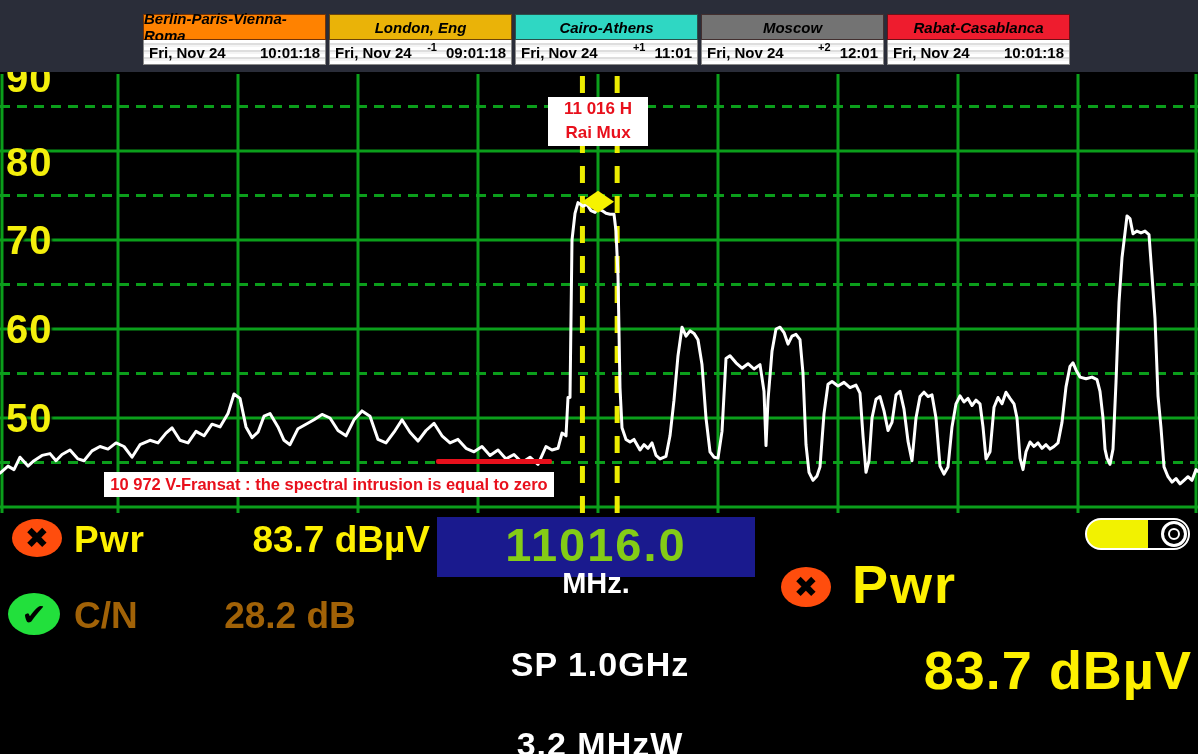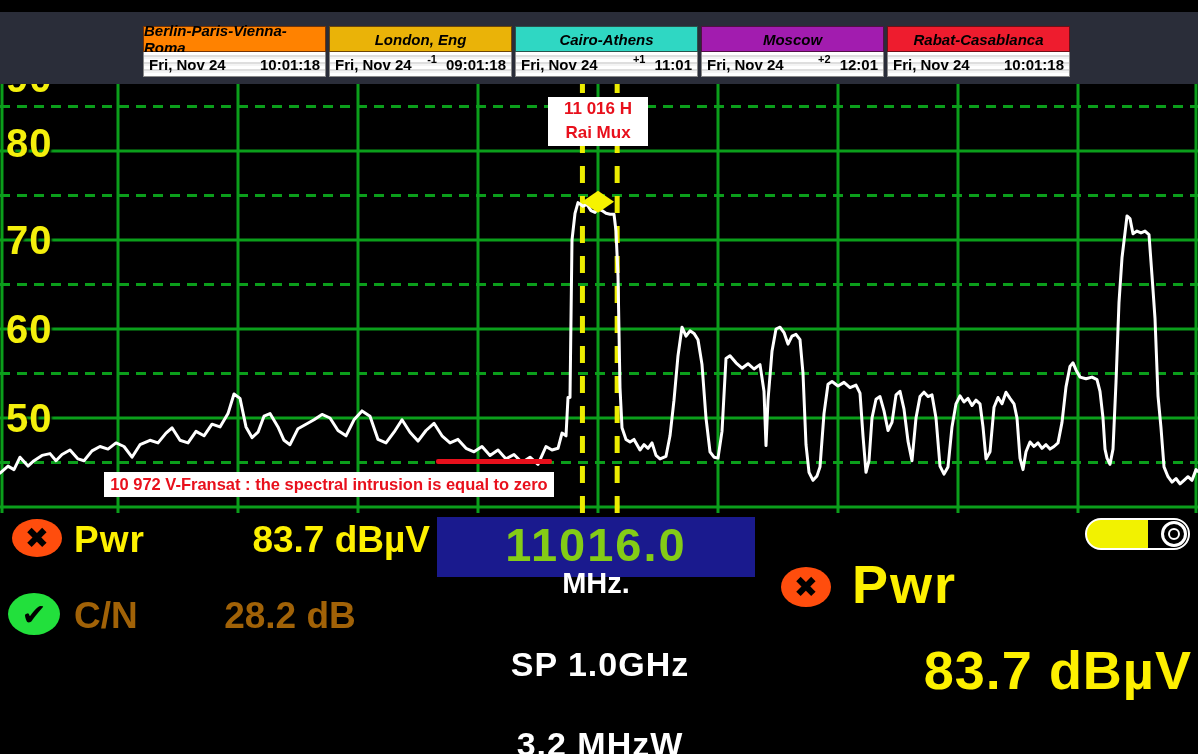--- a/index.html
+++ b/index.html
@@ -1,19 +1,19 @@
 <!DOCTYPE html>
 <html><head>
 <meta charset="utf-8">
 <style>
   html,body{margin:0;padding:0;background:#000;}
   .screen{position:relative;width:1198px;height:754px;background:#000;overflow:hidden;
           font-family:"Liberation Sans","DejaVu Sans",sans-serif;}
   
-  .topband{position:absolute;left:0;top:12px;width:1198px;height:72px;background:#2a2d39;z-index:5;}
+  .topband{position:absolute;left:0;top:0;width:1198px;height:72px;background:#2a2d39;z-index:5;}
   .clockbar{position:absolute;left:143px;top:14px;width:927px;height:52px;display:flex;gap:3px;}
   .clock{flex:1;display:flex;flex-direction:column;}
   .clock-head{height:24px;border:1px solid rgba(40,10,10,.65);display:flex;align-items:center;justify-content:center;
               font-style:italic;font-weight:bold;font-size:15px;color:#000;}
   .clock-time{height:24px;border:1px solid #8a8a8a;border-top:none;padding:0 5px;display:flex;align-items:center;
               font-weight:bold;font-size:15px;color:#000;
               background:repeating-linear-gradient(180deg,#ffffff 0 3px,#dedede 3px 5px,#f4f4f4 5px 7px);justify-content:center;}
   .clock-time .date{white-space:nowrap;}
   .clock-time .sp{flex:1;}
   .clock-time .off{font-size:11px;font-weight:bold;margin:-10px 9px 0 0;}
@@ -93,21 +93,21 @@
         <line x1="0" y1="301.5" x2="1198" y2="301.5" class="dashh"></line>
         <line x1="0" y1="390.5" x2="1198" y2="390.5" class="dashh"></line>
         <line x1="582.426" y1="4" x2="582.426" y2="441" class="yband"></line>
         <line x1="617.168" y1="4" x2="617.168" y2="441" class="yband"></line>
         <polyline class="trace" points="0,401.2 8,394.1 14,397.6 20,385.2 28,394.1 34,388.7 42,383.4 50,381.6 56,388.7 62,382.5 70,378.0 78,386.9 84,388.7 92,378.9 100,374.5 108,377.1 116,370.9 124,374.5 132,385.2 140,372.7 150,368.3 158,370.9 166,361.1 172,355.8 180,368.3 188,370.9 196,359.4 204,363.8 212,352.2 220,354.9 228,341.6 234,322.0 240,326.4 246,354.9 252,365.6 258,360.2 264,344.2 270,341.6 278,354.9 284,368.3 290,372.7 298,356.7 306,352.2 314,347.8 322,342.4 330,346.0 338,358.5 346,363.8 354,347.8 362,338.9 370,344.2 378,367.4 386,370.9 394,360.2 402,347.8 410,360.2 418,369.1 426,358.5 434,351.3 442,363.8 450,370.9 458,367.4 466,376.3 474,379.8 482,374.5 490,383.4 498,378.0 506,386.9 514,382.5 522,390.5 530,385.2 538,392.3 546,374.5 552,378.0 558,376.3 562,361.1 566,363.8 568,325.5 570,325.5 572,168.0 575,141.3 578,130.6 583,134.2 587,132.4 591,138.6 595,140.4 598,136.8 602,138.6 606,141.3 610,142.2 614,142.2 616,159.1 618,203.6 620,315.7 622,355.8 626,367.4 630,370.0 634,367.4 640,378.0 644,372.7 648,376.3 652,370.9 656,383.4 660,386.9 666,384.3 670,363.8 674,328.2 678,283.7 682,255.2 686,264.1 690,258.8 694,261.4 698,267.7 702,292.6 706,346.0 710,379.8 714,385.2 718,386.1 722,359.4 726,286.4 730,283.7 736,290.8 742,296.2 748,291.7 754,297.0 760,292.6 764,319.3 766,373.6 768,328.2 772,279.3 776,257.0 780,255.2 784,260.6 788,272.1 792,264.1 796,262.3 800,267.7 803,301.5 806,372.7 809,400.3 813,408.3 817,403.9 820,394.9 824,341.6 828,312.2 832,309.5 838,314.0 844,310.4 850,315.7 856,313.1 860,321.1 863,363.8 866,400.3 869,388.7 872,346.0 876,327.3 880,324.6 884,338.9 888,358.5 892,350.4 896,322.9 900,319.3 904,337.1 908,369.1 912,388.7 916,346.0 920,324.6 924,320.2 928,324.6 932,322.9 936,346.0 940,394.1 944,402.1 948,394.9 952,354.9 956,331.8 960,323.8 964,330.0 968,326.4 972,333.5 976,328.2 980,331.8 983,354.9 986,386.9 990,379.8 994,335.3 998,325.5 1002,331.8 1006,320.2 1010,326.4 1014,331.8 1017,346.0 1020,386.1 1023,397.6 1026,379.8 1030,370.0 1034,374.5 1038,370.9 1042,376.3 1046,372.7 1050,377.1 1054,374.5 1058,370.9 1062,350.4 1066,314.9 1070,294.4 1073,290.8 1076,297.9 1080,305.1 1086,306.8 1092,305.1 1097,307.7 1100,319.3 1103,346.0 1105,377.1 1107,386.1 1110,392.3 1113,377.1 1116,310.4 1119,230.3 1122,185.8 1125,160.9 1127,144.0 1130,146.6 1133,161.8 1137,159.1 1141,160.9 1145,159.1 1149,162.7 1152,203.6 1155,246.3 1158,323.8 1161,355.8 1164,394.9 1168,404.7 1172,410.1 1176,406.5 1180,411.9 1184,408.3 1188,404.7 1192,408.3 1196,397.6 1198,399.4"></polyline>
         <polygon class="diamond" points="598,118.73000000000002 614,129.73000000000002 598,140.73000000000002 582,129.73000000000002"></polygon>
       </svg>
   </div>
   <div id="y-labels">
       <div class="axis-label" style="top: 57px;">90</div>
-      <div class="axis-label" style="top: 122px;">80</div>
+      <div class="axis-label" style="top: 141px;">80</div>
       <div class="axis-label" style="top: 219px;">70</div>
       <div class="axis-label" style="top: 308px;">60</div>
       <div class="axis-label" style="top: 397px;">50</div>
     </div>
 
   <div class="marker-label">
     <div>11 016 H</div>
     <div>Rai Mux</div>
   </div>
 
@@ -170,21 +170,21 @@
         <div class="clock-head" style="background: rgb(47, 215, 195);">Cairo-Athens</div>
         <div class="clock-time">
           <span class="date">Fri, Nov 24</span>
           <span class="sp"></span>
           <span class="off">+1</span>
           <span class="tm">11:01</span>
         </div>
       </div>
 
       <div class="clock">
-        <div class="clock-head" style="background: #a21caf;">Moscow</div>
+        <div class="clock-head" style="background: #737373;">Moscow</div>
         <div class="clock-time">
           <span class="date">Fri, Nov 24</span>
           <span class="sp"></span>
           <span class="off">+2</span>
           <span class="tm">12:01</span>
         </div>
       </div>
 
       <div class="clock">
         <div class="clock-head" style="background: rgb(238, 28, 46);">Rabat-Casablanca</div>

